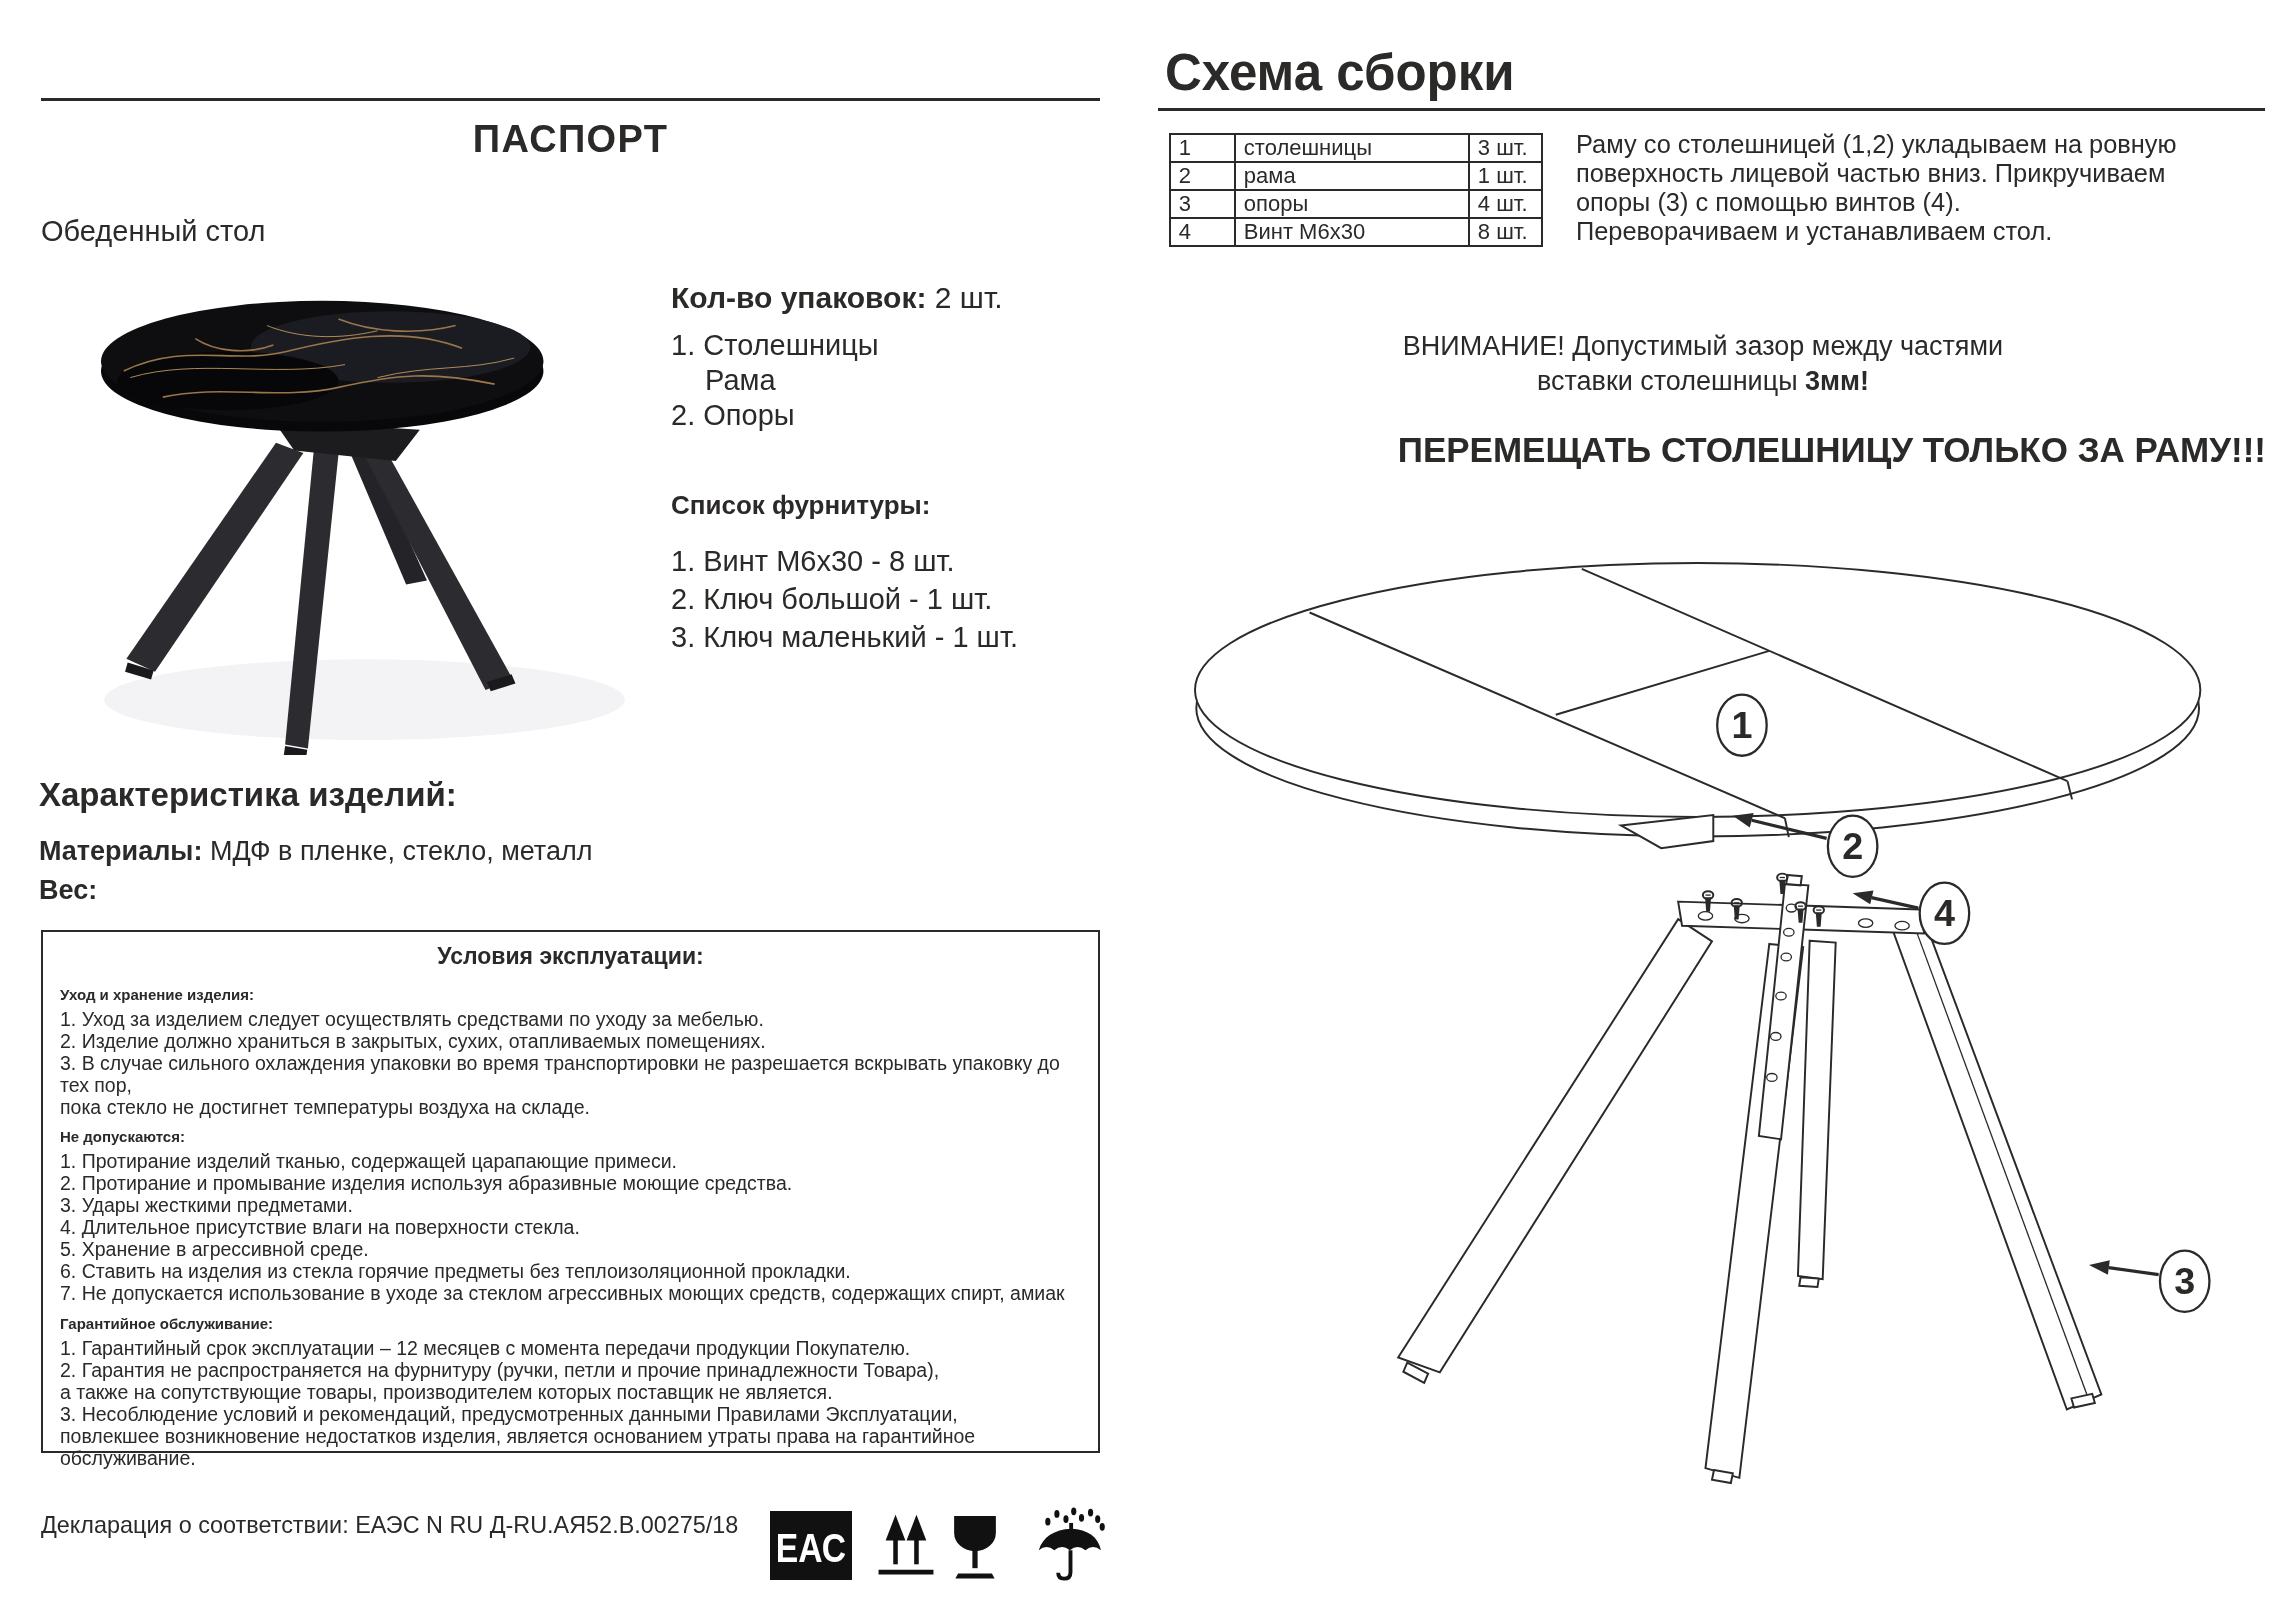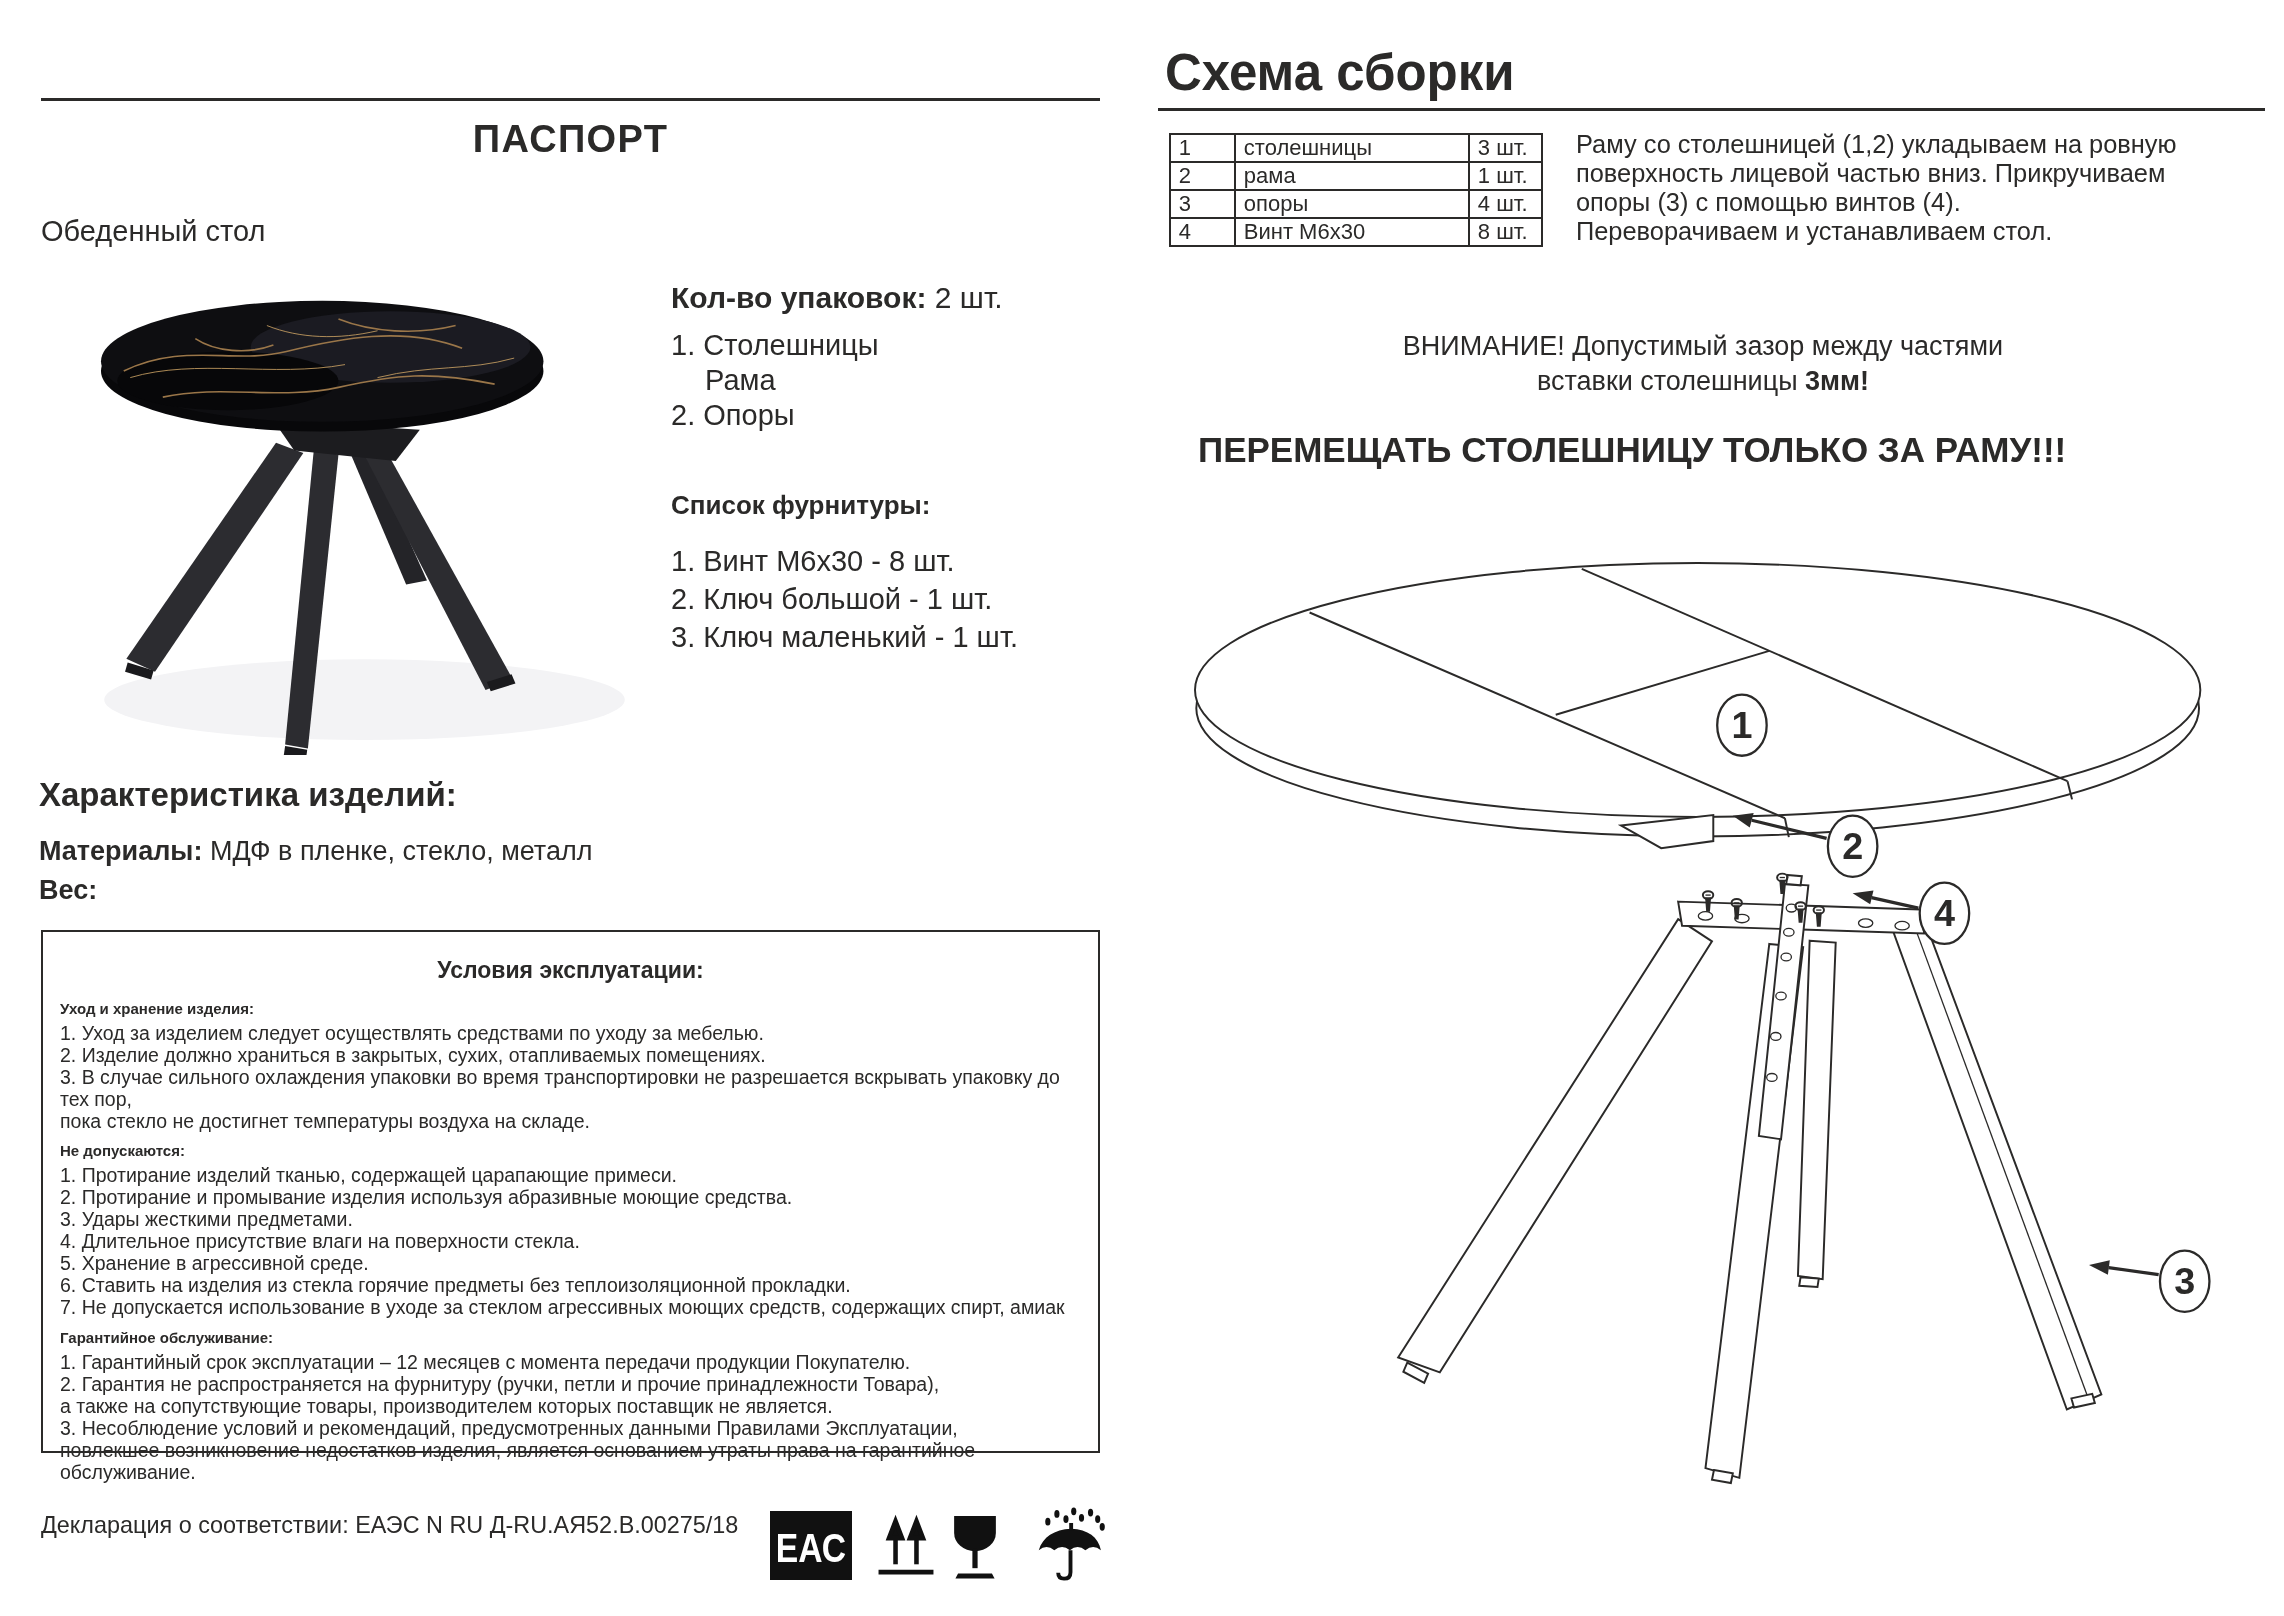--- a/index.html
+++ b/index.html
@@ -14,34 +14,34 @@
   .pack-block{left:671px;top:281px}
   .pack-head{font-size:30px}
   .pack-list{margin-top:13px;font-size:29px;line-height:35px}
   .hw-block{left:671px;top:490px}
   .hw-title{font-size:26px;font-weight:bold}
   .hw-list{margin-top:21px;font-size:29px;line-height:38px}
   .spec-block{left:39px;top:776px}
   .spec-title{font-size:33px;font-weight:bold}
   .spec-line{margin-top:22px;font-size:27px}
   .spec-weight{margin-top:7.8px;font-size:27px;font-weight:bold}
-  .cond-box{left:41px;top:930px;width:1059px;height:523px;border:2.6px solid #2b2a29;box-sizing:border-box;padding:25px 17px}
+  .cond-box{left:41px;top:930px;width:1059px;height:523px;border:2.6px solid #2b2a29;box-sizing:border-box;padding:11px 17px}
   .cond-title{font-size:23px;font-weight:bold;text-align:center}
   .sec-title{font-size:15px;font-weight:bold;margin-top:15.6px}
   .sec-items{font-size:19.5px;line-height:22px;margin-top:5.2px}
   .decl{left:41px;top:1512px;font-size:23.4px}
   
   .asm-title{left:1165px;top:43px;font-size:51px;font-weight:bold}
   .parts{border-collapse:collapse;font-size:22px}
   .parts td{border:2px solid #2b2a29;padding:0 7.8px;vertical-align:middle}
   .parts .hrow td{height:39px;font-size:23px}
   .parts .drow td{height:25.4px}
   .instr{left:1576px;top:130px;width:677px;font-size:25.4px;line-height:29px}
   .warn{left:1270px;top:329px;width:866px;text-align:center;font-size:27px;line-height:35px}
-  .caution{left:1198px;top:430px;width:1068px;text-align:left;font-size:35px;font-weight:bold}
+  .caution{left:1198px;top:430px;width:1068px;text-align:right;font-size:35px;font-weight:bold}
   svg{display:block}
 </style>
 </head>
 <body>
 
 <div class="abs rule" style="left:41px;top:98px;width:1059px;height:3.3px"></div>
 
 <div class="abs pasport-title">ПАСПОРТ</div>
 <div class="abs product-name">Обеденный стол</div>
 

